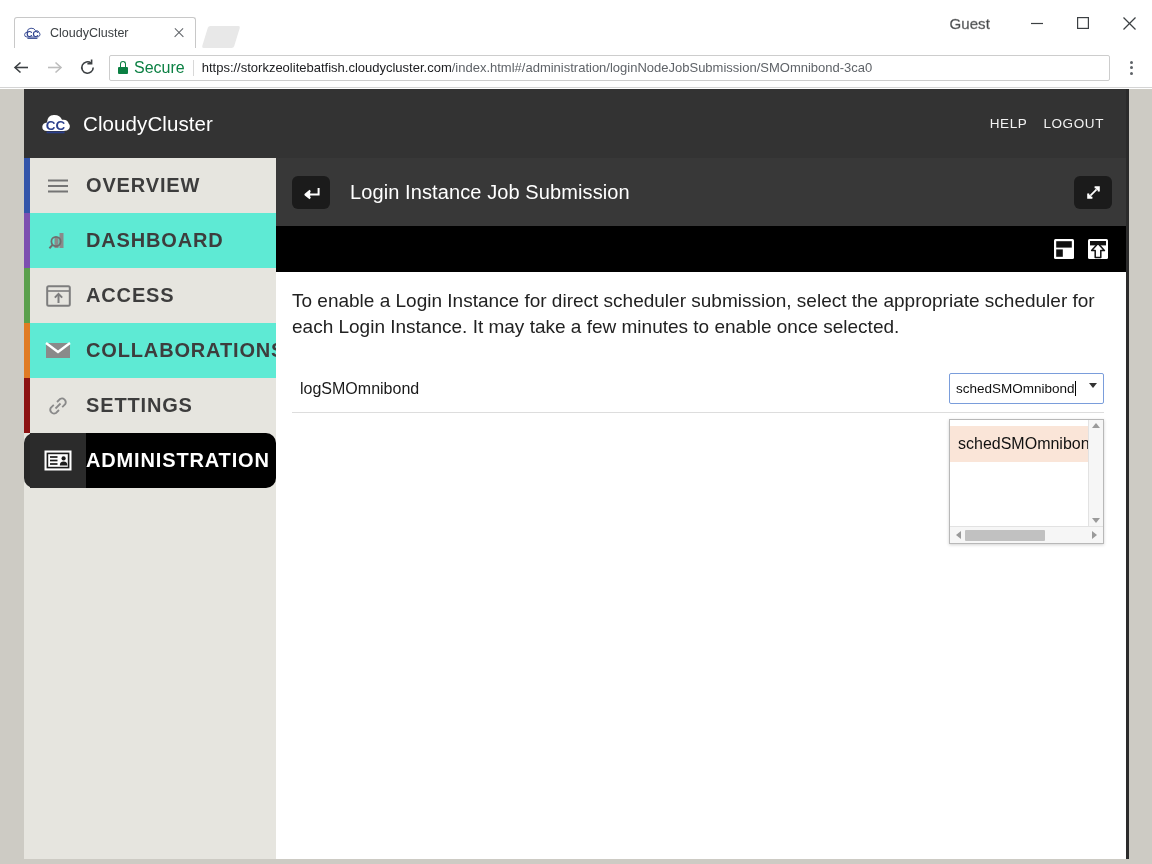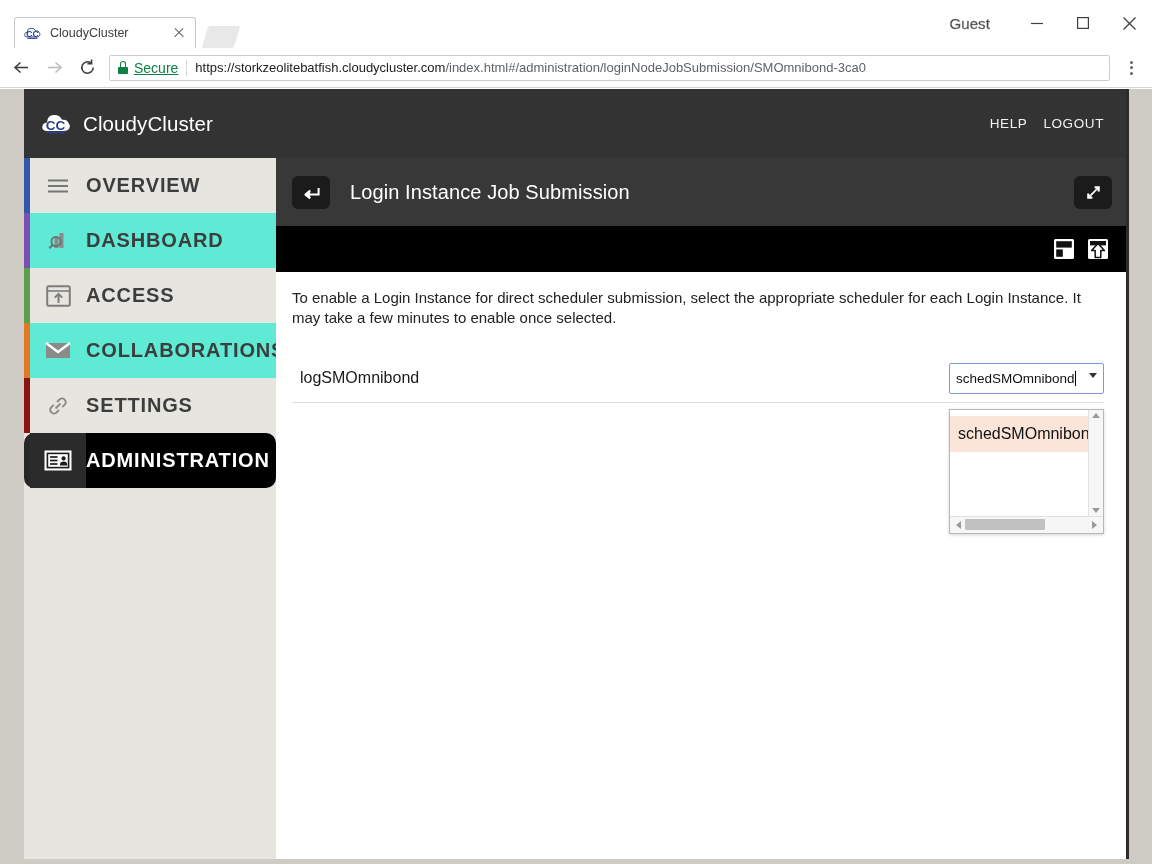--- a/index.html
+++ b/index.html
@@ -77,21 +77,21 @@
     border: 1px solid #cdcdcd; border-radius: 2px;
     background:#ffffff; display:flex; align-items:center;
     padding: 0 8px; overflow:hidden;
   }
   .lock { width:10px; height:13px; position:relative; flex:0 0 10px; margin-right:6px; }
   .lock-body { position:absolute; left:0; bottom:0; width:10px; height:7px; background:#0b8043; border-radius:1px;}
   .lock-shackle {
     position:absolute; left:2px; top:0; width:6px; height:7px;
     border:1.6px solid #0b8043; border-bottom:none; border-radius:3px 3px 0 0;
   }
-  .secure-txt { font-size:14px; color:#0b8043; margin-right:8px; white-space:nowrap;text-decoration:underline;}
+  .secure-txt { font-size:16px; color:#0b8043; margin-right:8px; white-space:nowrap;}
   .omni-sep { width:1px; height:16px; background:#d8d8d8; margin-right:8px; flex:0 0 1px;}
   .url { font-size:13px; white-space:nowrap; overflow:hidden; }
   .url .host { color:#202124; }
   .url .path { color:#5f6368; }
   .menu-dots { width:26px; height:26px; display:flex; flex-direction:column; align-items:center; justify-content:center; gap:2.5px; margin-left:2px;}
   .menu-dots i { width:3px; height:3px; background:#5f6368; border-radius:50%; display:block;}
 
   
   .viewport {
     position:absolute; left:0; top:89px; width:1152px; height:775px;
@@ -148,21 +148,21 @@
   .action-bar {
     height:46px; background:#000000; display:flex; align-items:center;
     justify-content:flex-end; padding-right:15px; gap:8px;
   }
   .sqbtn {
     width:26px; height:26px; display:flex; align-items:center; justify-content:center;
   }
 
   .panel { flex:1 1 auto; background:#ffffff; padding: 16px 22px 0 16px; position:relative;}
   .intro {
-    font-size:15px; color:#222222; line-height:1.35; max-width:820px;
+    font-size:19px; color:#222222; line-height:1.35; max-width:820px;
   }
   .form-row {
     margin-top: 26px; height: 48px;
     display:flex; align-items:center;
     border-bottom:1px solid #dddddd; padding-left:8px;
   }
   .row-label { font-size:16px; color:#1a1a1a; flex:1 1 auto;}
 
   
   .combo-wrap { position:relative; width:155px; flex:0 0 155px; }

